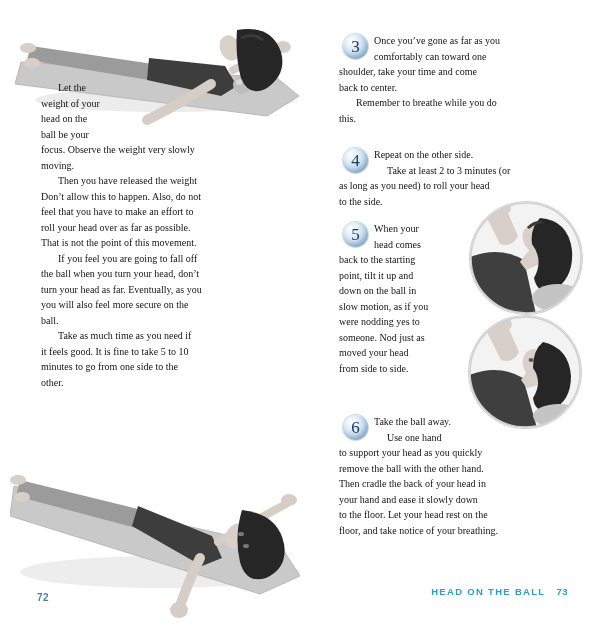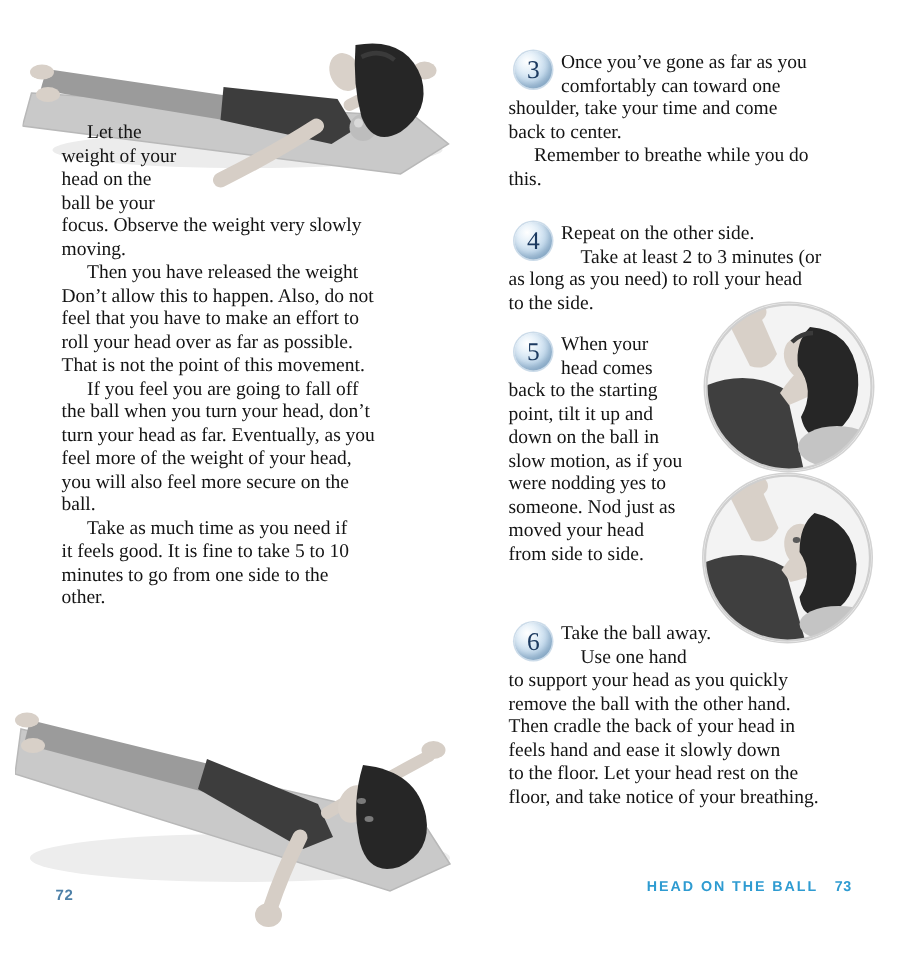--- a/index.html
+++ b/index.html
@@ -1,20 +1,20 @@
 <!DOCTYPE html>
 <html><head>
 <meta charset="utf-8">
 <style>
   html,body{margin:0;padding:0;background:#ffffff;}
   .sheet{position:relative;width:609px;height:639px;background:#ffffff;overflow:hidden;
          font-family:"Liberation Serif",serif;color:#111111;}
   
   .textcol{position:absolute;}
-  .tl{white-space:nowrap;font-size:13px;line-height:15.5px;height:15.5px;color:#141414;}
+  .tl{white-space:nowrap;font-size:10px;line-height:15.5px;height:15.5px;color:#141414;}
   .ind{margin-left:17px;}       
   .ac{margin-left:35px;}        
   .ac2{margin-left:48px;}       
   
   .step{position:absolute;left:339px;width:250px;}
   .stepnum{position:absolute;left:4px;top:1px;width:25px;height:25px;border-radius:50%;
     background:radial-gradient(circle at 34% 28%, #ffffff 0%, #eaf3fa 22%, #c6dcee 55%, #a3c5e0 80%, #8fb6d6 100%);
     box-shadow:inset -2px -3px 4px rgba(86,118,150,.38), 0 0 0 1px rgba(160,190,215,.55);
     color:#1c3a60;font-size:17px;line-height:25px;text-align:center;font-family:"Liberation Serif",serif;}
   
@@ -62,21 +62,20 @@
     <div class="tl">focus. Observe the weight very slowly</div>
     <div class="tl">moving.</div>
     <div class="tl ind">Then you have released the weight</div>
     <div class="tl">Don’t allow this to happen. Also, do not</div>
     <div class="tl">feel that you have to make an effort to</div>
     <div class="tl">roll your head over as far as possible.</div>
     <div class="tl">That is not the point of this movement.</div>
     <div class="tl ind">If you feel you are going to fall off</div>
     <div class="tl">the ball when you turn your head, don’t</div>
     <div class="tl">turn your head as far. Eventually, as you</div>
-    <div class="tl">feel more of the weight of your head,</div>
     <div class="tl">you will also feel more secure on the</div>
     <div class="tl">ball.</div>
     <div class="tl ind">Take as much time as you need if</div>
     <div class="tl">it feels good. It is fine to take 5 to 10</div>
     <div class="tl">minutes to go from one side to the</div>
     <div class="tl">other.</div>
   </div>
 
   <div class="photo" style="left:10px;top:452px;width:295px;height:187px;">
     <svg width="295" height="187" viewBox="0 0 295 187">
@@ -176,21 +175,21 @@
     </svg>
   </div>
 
   <div class="step" style="top:414px;">
     <div class="stepnum">6</div>
     <div class="tl ac">Take the ball away.</div>
     <div class="tl ac2">Use one hand</div>
     <div class="tl">to support your head as you quickly</div>
     <div class="tl">remove the ball with the other hand.</div>
     <div class="tl">Then cradle the back of your head in</div>
-    <div class="tl">feels hand and ease it slowly down</div>
+    <div class="tl">your hand and ease it slowly down</div>
     <div class="tl">to the floor. Let your head rest on the</div>
     <div class="tl">floor, and take notice of your breathing.</div>
   </div>
 
   <div class="footer-right">
     <span>HEAD ON THE BALL</span><span class="pgnum">73</span>
   </div>
 
 </div>
 

